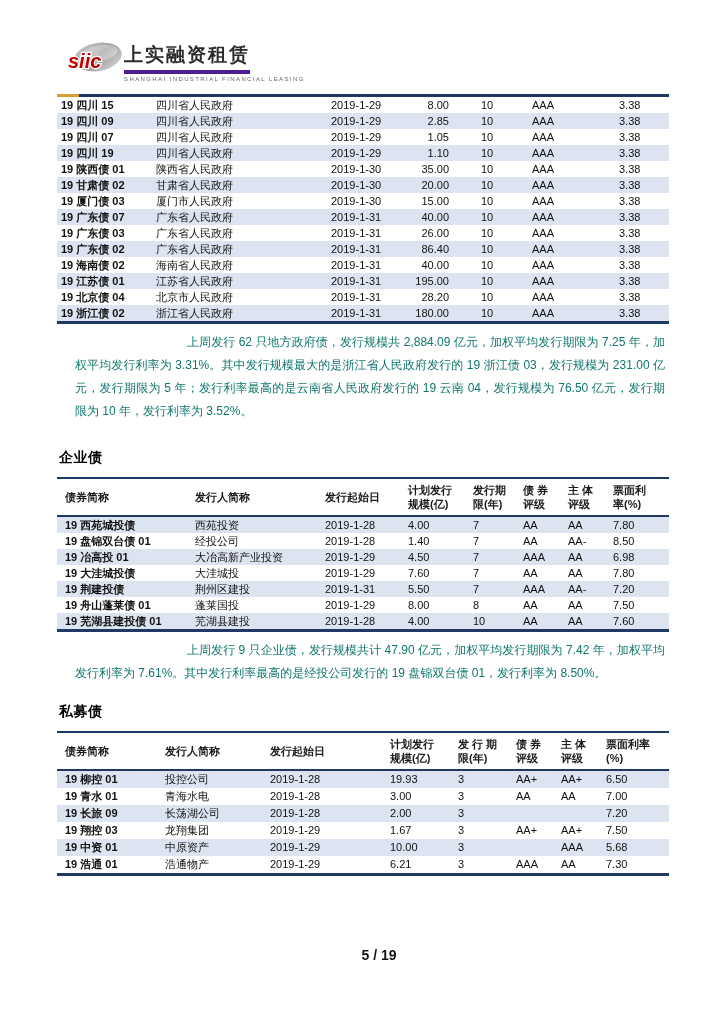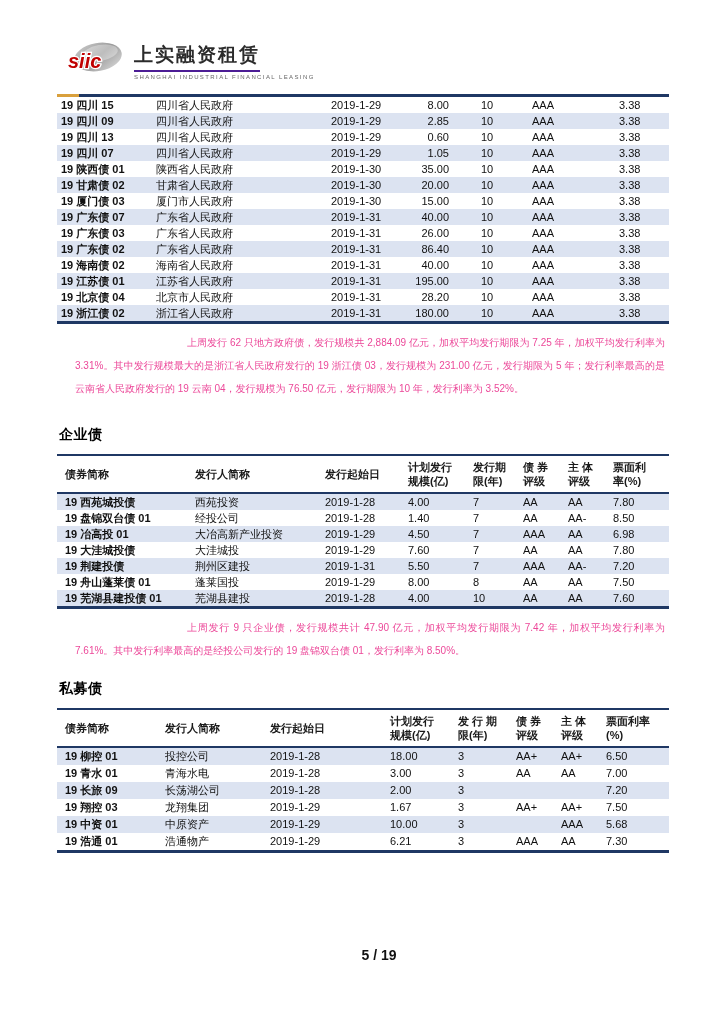--- a/index.html
+++ b/index.html
@@ -2,25 +2,25 @@
 <html style="--table-border-navy: #1F3864; --row-shade-blue: #DCE3F1; --gold-accent: #D9A03C; --logo-red: #C00000;"><head>
 <meta charset="utf-8">
 <style>
   html, body { margin: 0; padding: 0; background: #ffffff; }
   .page {
     position: relative; width: 724px; height: 1023px; background: #fff;
     font-family: "Liberation Sans", "DejaVu Sans", sans-serif; color: #1a1a1a; overflow: hidden;
   }
   
   .logo-row { padding: 36px 0 0 66px; height: 52px; }
-  .logo { display: flex; align-items: flex-start; gap: 10px; }
+  .logo { display: flex; align-items: flex-end; gap: 0; }
   .logo-text { padding-top: 6px; }
   .logo-title {
     font-size: 19px; font-weight: bold; color: #2b2b2b; letter-spacing: 2px;
-    border-bottom: 2px solid #4c1d95; padding-bottom: 2px; display: inline-block;
+    border-bottom: 4px solid #4c1d95; padding-bottom: 2px; display: inline-block;
   }
   .logo-subtitle { font-size: 6px; color: #666; letter-spacing: 1.4px; margin-top: 2px; white-space: nowrap; }
   
   .content { padding: 6px 55px 16px 57px; }
   table.tbl { table-layout: fixed; width: 612px; border-collapse: collapse; }
   .tbl td, .tbl th { overflow: hidden; white-space: nowrap; text-overflow: clip; }
   .tbl td { font-size: 11px; line-height: 16px; height: 16px; padding: 0 8px; color: #111; }
   .tbl td:first-child { font-weight: bold; }
   .tbl th {
     font-size: 11px; line-height: 14px; font-weight: bold; text-align: left;
@@ -37,22 +37,22 @@
   .t-local td { padding: 0 4px; }
   .t-local td:nth-child(4) { text-align: right; padding-right: 18px; }
   .t-local td:nth-child(5) { padding-left: 14px; }
   .t-local td:nth-child(6) { padding-left: 10px; }
   .t-local td:nth-child(7) { padding-left: 9px; }
   .t-corp tbody tr:nth-child(odd),
   .t-priv tbody tr:nth-child(odd) { background: var(--row-shade-blue); }
   .t-priv td { height: 17px; line-height: 17px; }
   
   .summary {
-    margin: 7px 4px 0 18px; font-size: 10px; line-height: 23px;
-    text-align: justify; text-indent: 112px; color: #ec4899;
+    margin: 7px 4px 0 18px; font-size: 12px; line-height: 23px;
+    text-align: justify; text-indent: 112px; color: #0f766e;
   }
   .section-title { font-size: 14px; font-weight: bold; color: #000; margin: 26px 0 10px 2px; letter-spacing: 0.5px; }
   .section-title.second { margin-top: 18px; }
   
   .page-footer {
     position: absolute; top: 947px; left: 17px; width: 100%;
     text-align: center; font-size: 14px; font-weight: bold; color: #111;
   }
 </style>
 </head>
@@ -107,33 +107,33 @@
             <tr>
               <td>19 四川 09</td>
               <td>四川省人民政府</td>
               <td>2019-1-29</td>
               <td>2.85</td>
               <td>10</td>
               <td>AAA</td>
               <td>3.38</td>
             </tr>
             <tr>
-              <td>19 四川 13</td>
-              <td>四川省人民政府</td>
-              <td>2019-1-29</td>
-              <td>0.60</td>
-              <td>10</td>
-              <td>AAA</td>
-              <td>3.38</td>
-            </tr>
-            <tr>
               <td>19 四川 07</td>
               <td>四川省人民政府</td>
               <td>2019-1-29</td>
               <td>1.05</td>
+              <td>10</td>
+              <td>AAA</td>
+              <td>3.38</td>
+            </tr>
+            <tr>
+              <td>19 四川 19</td>
+              <td>四川省人民政府</td>
+              <td>2019-1-29</td>
+              <td>1.10</td>
               <td>10</td>
               <td>AAA</td>
               <td>3.38</td>
             </tr>
             <tr>
               <td>19 陕西债 01</td>
               <td>陕西省人民政府</td>
               <td>2019-1-30</td>
               <td>35.00</td>
               <td>10</td>
@@ -402,21 +402,21 @@
                 <div>票面利率</div>
                 <div>(%)</div>
               </th>
             </tr>
         </thead>
         <tbody>
             <tr>
               <td>19 柳控 01</td>
               <td>投控公司</td>
               <td>2019-1-28</td>
-              <td>18.00</td>
+              <td>19.93</td>
               <td>3</td>
               <td>AA+</td>
               <td>AA+</td>
               <td>6.50</td>
             </tr>
             <tr>
               <td>19 青水 01</td>
               <td>青海水电</td>
               <td>2019-1-28</td>
               <td>3.00</td>

